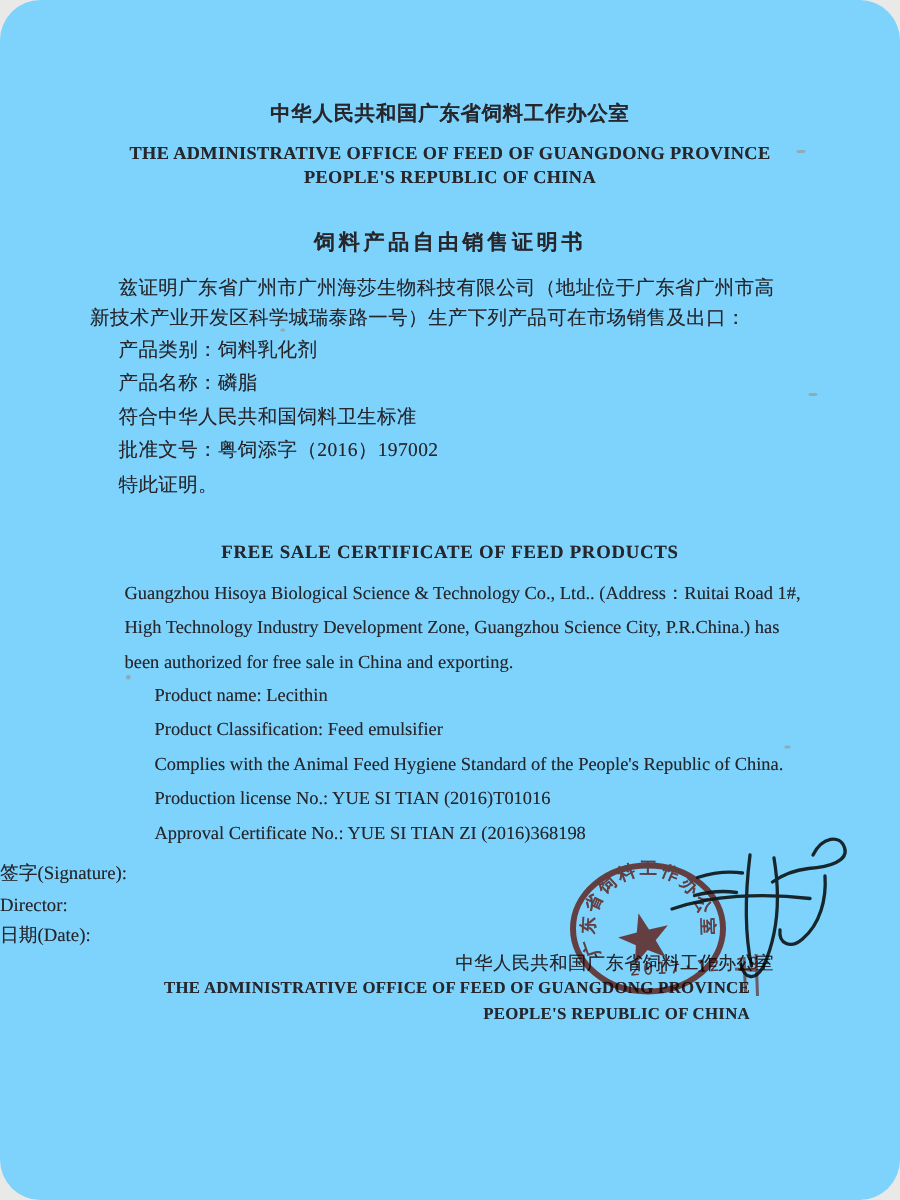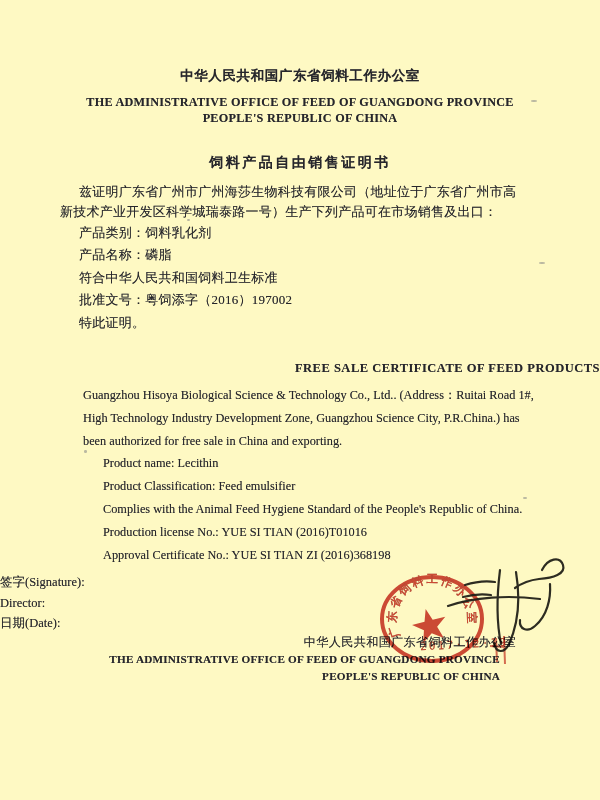--- a/index.html
+++ b/index.html
@@ -1,34 +1,35 @@
 <!DOCTYPE html>
 <html><head>
 <meta charset="utf-8">
 <style>
   html,body{margin:0;padding:0;}
   body{background:#e9e9e7;}
   .page{
     position:relative;width:600px;height:800px;margin:0 auto;
-    background:#fef9c3;color:#26262b;overflow:hidden;
+    background:#7dd3fc;color:#26262b;overflow:hidden;
     font-family:"Liberation Serif","DejaVu Serif",serif;
     text-shadow:0 0 .4px rgba(40,40,55,.45);
+    border-radius:27px;
   }
   .hdr{padding-top:67px;text-align:center;}
   .hdr-zh{font-size:13.5px;font-weight:bold;letter-spacing:.6px;line-height:18px;}
   .hdr-en{font-size:12.2px;font-weight:bold;letter-spacing:.25px;line-height:15.5px;}
   .hdr-en.first{margin-top:10px;}
   .cert-title{margin-top:27px;font-size:14px;font-weight:bold;letter-spacing:2.5px;line-height:20px;}
 
   .zh-body{margin-top:9px;padding-left:60px;padding-right:40px;font-size:13px;letter-spacing:.25px;}
   .zh-body .line{line-height:20px;white-space:nowrap;}
   .indent{padding-left:19px;}
   .zh-fields .field{line-height:22.4px;padding-left:19px;white-space:nowrap;}
 
-  .en-title{margin-top:25px;text-align:right;font-size:12.5px;font-weight:bold;letter-spacing:.5px;line-height:18px;}
+  .en-title{margin-top:25px;text-align:center;font-size:12.5px;font-weight:bold;letter-spacing:.5px;line-height:18px;}
   .en-body{margin-top:7px;padding-left:83px;padding-right:40px;font-size:12.3px;}
   .en-body .line{line-height:22.8px;white-space:nowrap;}
   .en-fields .field{line-height:23px;padding-left:20px;white-space:nowrap;}
 
   .sig-block{margin-top:5px;text-align:left;padding-right:186px;font-size:12.5px;}
   .sig-block .line{line-height:20.4px;}
 
   .footer{text-align:right;padding-right:84px;}
   .footer .zh{font-size:12.2px;letter-spacing:.3px;line-height:17.2px;}
   .footer .en{font-size:11.2px;font-weight:bold;letter-spacing:.2px;line-height:17.2px;margin-right:16px;}

